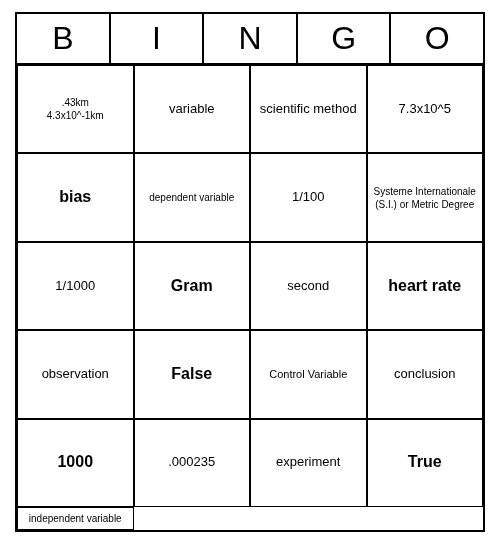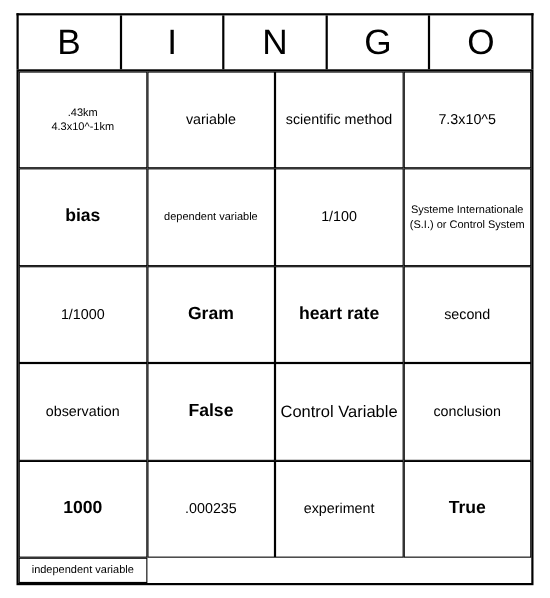--- a/index.html
+++ b/index.html
@@ -52,21 +52,21 @@
       line-height: 1.3;
     }
     .bingo-cell.large-text {
       font-size: 16px;
       font-weight: bold;
     }
     .bingo-cell.medium-text {
       font-size: 17px;
     }
     .bingo-cell.small-text {
-      font-size: 15px;
+      font-size: 11px;
     }
     .bingo-cell.xsmall-text {
       font-size: 10px;
     }
   </style>
 </head>
 <body>
 
 <div class="bingo-container">
   <div class="bingo-header">
@@ -77,25 +77,25 @@
       <div class="bingo-header-cell">O</div>
     </div>
   <div class="bingo-grid">
   <div class="bingo-cell xsmall-text">.43km<br>4.3x10^-1km</div>
       <div class="bingo-cell ">variable</div>
       <div class="bingo-cell ">scientific method</div>
       <div class="bingo-cell ">7.3x10^5</div>
       <div class="bingo-cell large-text">bias</div>
       <div class="bingo-cell xsmall-text">dependent variable</div>
       <div class="bingo-cell ">1/100</div>
-      <div class="bingo-cell xsmall-text">Systeme Internationale (S.I.) or Control System</div>
+      <div class="bingo-cell xsmall-text">Systeme Internationale (S.I.) or Metric Degree</div>
       <div class="bingo-cell ">1/1000</div>
       <div class="bingo-cell large-text">Gram</div>
+      <div class="bingo-cell ">second</div>
       <div class="bingo-cell large-text">heart rate</div>
-      <div class="bingo-cell ">second</div>
       <div class="bingo-cell ">observation</div>
       <div class="bingo-cell large-text">False</div>
       <div class="bingo-cell small-text">Control Variable</div>
       <div class="bingo-cell ">conclusion</div>
       <div class="bingo-cell large-text">1000</div>
       <div class="bingo-cell ">.000235</div>
       <div class="bingo-cell ">experiment</div>
       <div class="bingo-cell large-text">True</div>
       <div class="bingo-cell xsmall-text">independent variable</div>
     </div>

